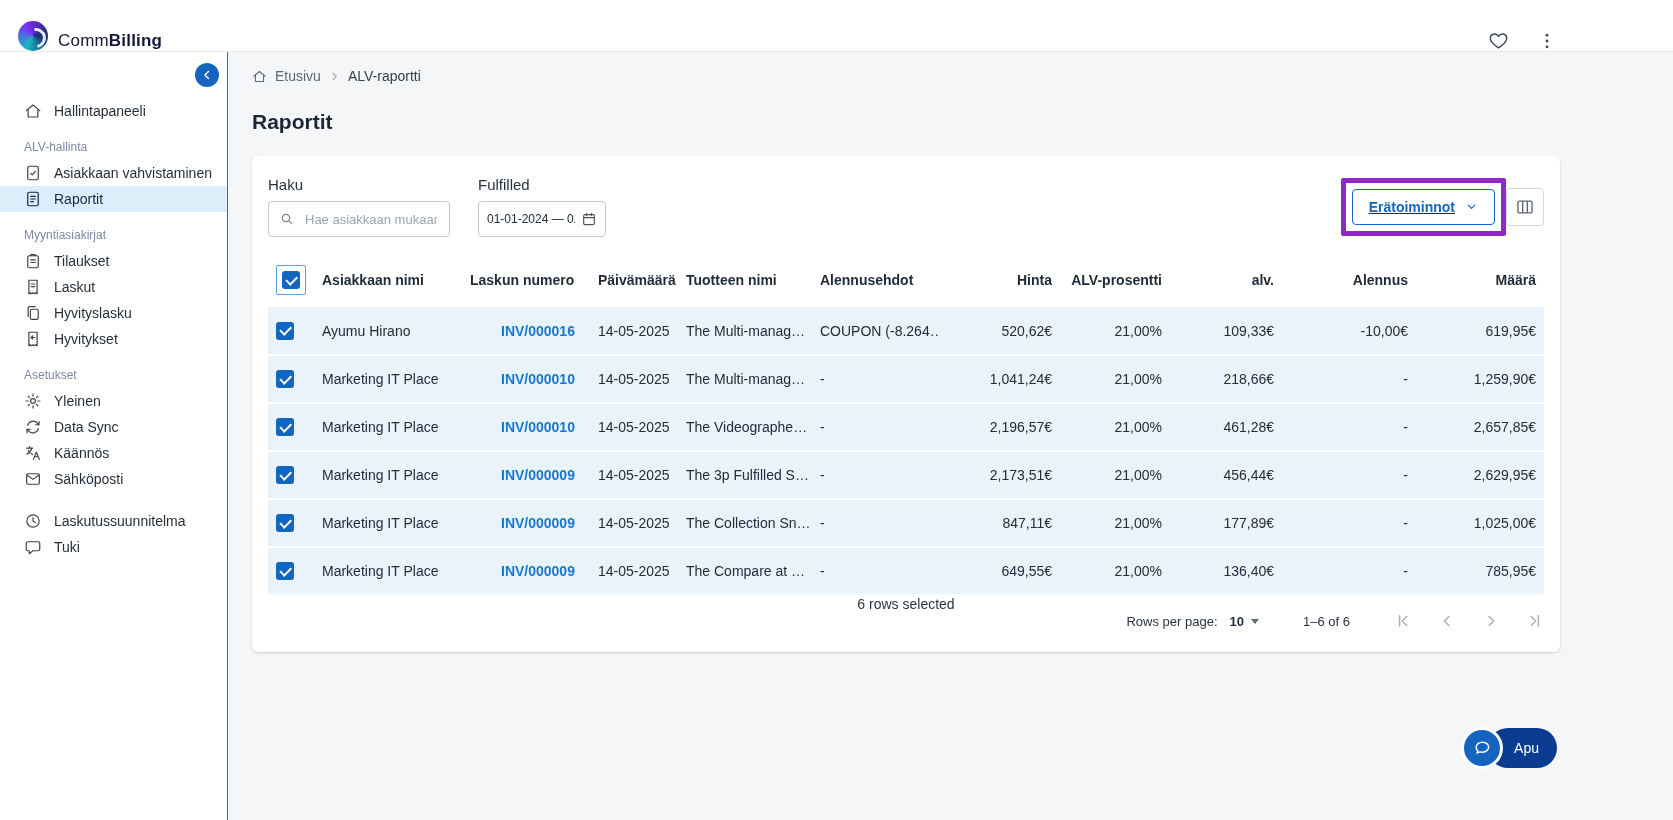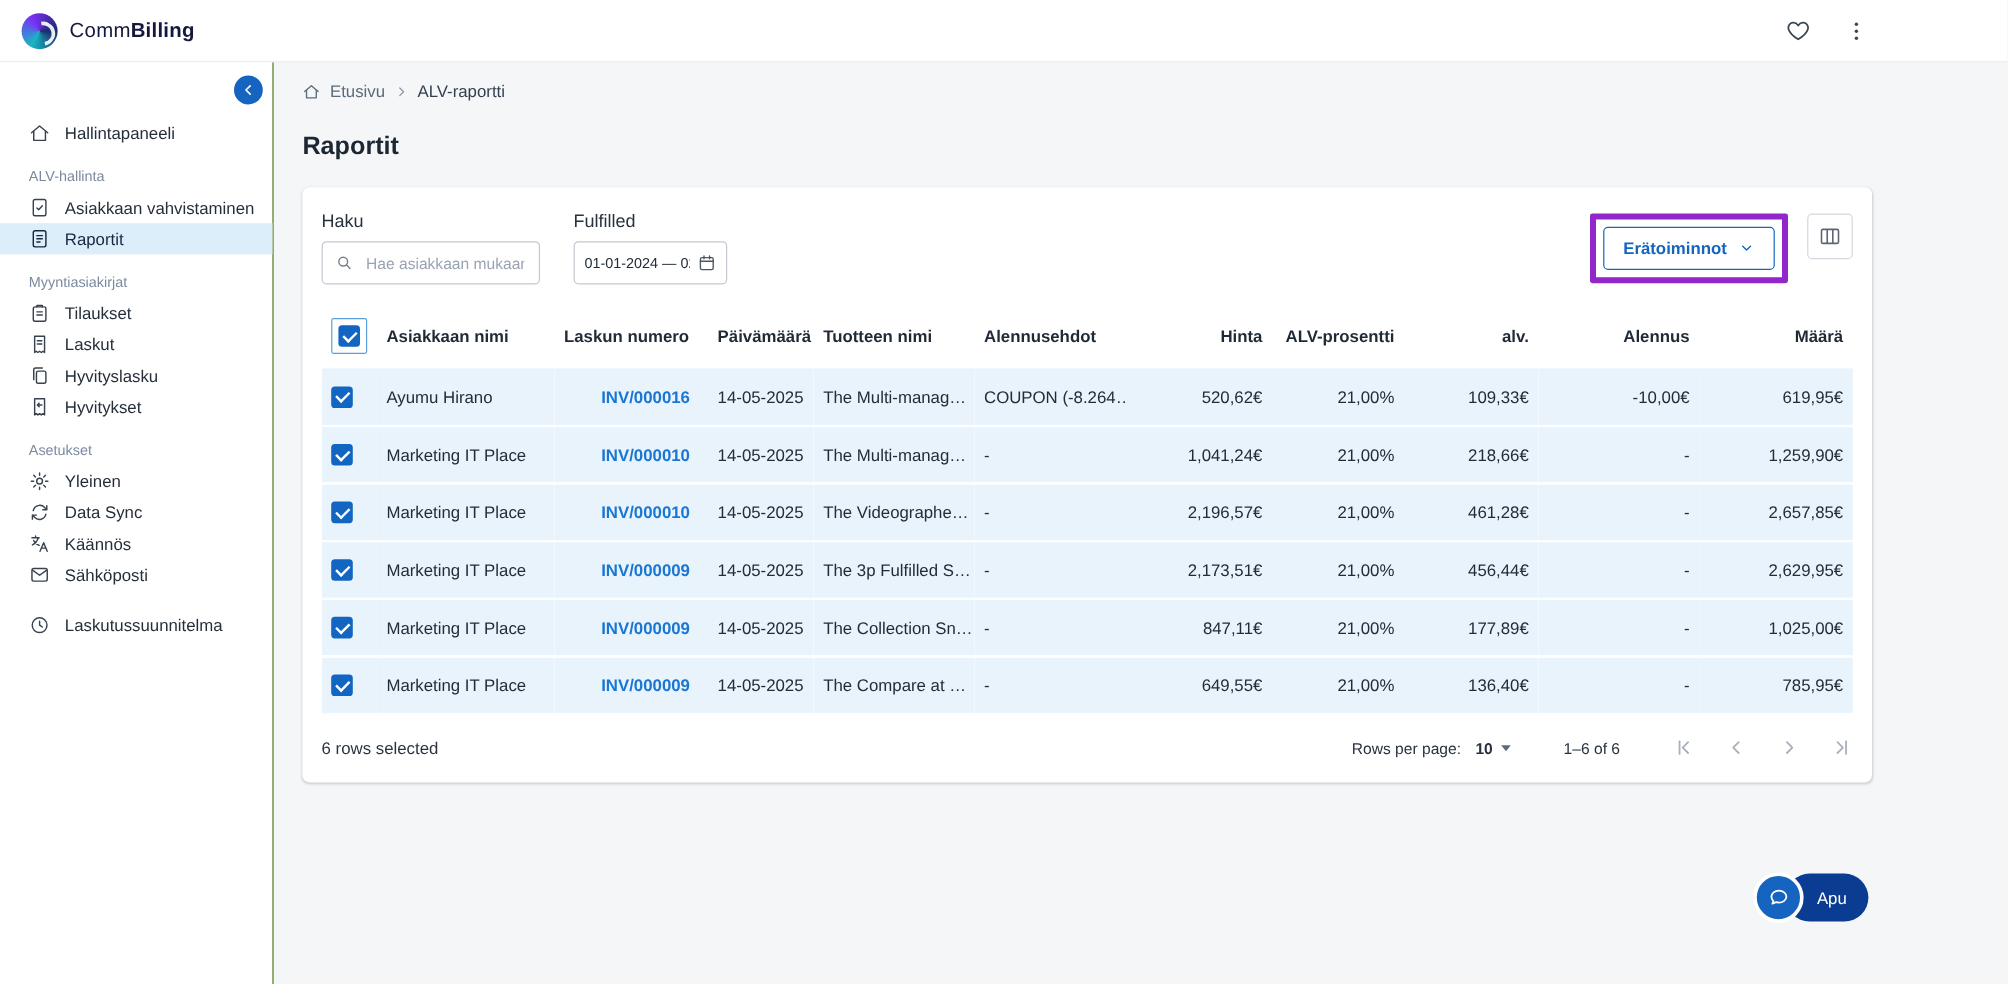--- a/index.html
+++ b/index.html
@@ -7,21 +7,21 @@
   body {
     width:1673px; height:820px; overflow:hidden;
     font-family:"Liberation Sans", sans-serif;
     background:#f5f6f8; color:#222d39;
   }
   svg { display:block; }
 
   
   .topbar {
     height:52px; background:#fff; border-bottom:1px solid #e9eaee;
-    display:flex; align-items:center; padding:0 116px 0 18px;
+    display:flex; align-items:flex-end; padding:0 116px 0 18px;
   }
   .logo {
     width:30px; height:30px; border-radius:50%; margin-right:10px; position:relative;
     background:conic-gradient(from 210deg,#19b6c4,#7b2ff7,#1a2c6b,#19b6c4);
   }
   .logo::after{
     content:""; position:absolute; left:8px; top:7px; width:14px; height:14px;
     border-radius:50%; border:3px solid rgba(255,255,255,.9); border-left-color:transparent; border-bottom-color:transparent;
     transform:rotate(35deg);
   }
@@ -72,21 +72,21 @@
     display:flex; align-items:center; padding:0 10px; gap:8px; color:#5f6b77;
   }
   .search-box { width:182px; }
   .search-box input {
     border:none; outline:none; font-size:13px; color:#333; width:100%;
     font-family:inherit; background:transparent;
   }
   .search-box input::placeholder { color:#9aa4b0; }
   .date-box { width:128px; padding:0 8px; gap:6px; white-space:nowrap; }
   .date-box .date-text { font-size:12px; color:#222d38; overflow:hidden; flex:1; }
-  .filters-right { margin-left:auto; display:flex; align-items:flex-start; gap:16px; }
+  .filters-right { margin-left:auto; display:flex; align-items:center; gap:0;text-decoration:underline; }
   .annotation-box { border:5px solid #9126c9; border-radius:2px; padding:6px; }
   .batch-btn {
     display:flex; align-items:center; gap:10px; height:36px; padding:0 16px;
     border:1px solid #1565c0; border-radius:4px; background:#fff; color:#1565c0;
     font-size:14px; font-weight:600; font-family:inherit; cursor:pointer;
   }
   .columns-btn {
     width:38px; height:38px; border:1px solid #d3d8de; border-radius:4px; background:#fff;
     display:flex; align-items:center; justify-content:center; color:#5b6672; cursor:pointer;
   }
@@ -106,21 +106,21 @@
   .cb::after {
     content:""; position:absolute; left:3.5px; top:4.5px; width:9px; height:4.5px;
     border-left:2px solid #fff; border-bottom:2px solid #fff; transform:rotate(-45deg);
   }
   .header-cb-box {
     width:30px; height:30px; border:1px solid #59a0dd; border-radius:2px;
     display:flex; align-items:center; justify-content:center;
   }
 
   
-  .tfoot { display:flex; align-items:center; padding:0 16px; height:54px; font-size:14px; color:#2a3440; }
+  .tfoot { display:flex; align-items:center; padding:0 16px; height:54px; font-size:14px; color:#2a3440;flex-direction:column; }
   .tfoot-right { margin-left:auto; display:flex; align-items:center; gap:44px; font-size:13px; color:#28323e; }
   .rpp { display:flex; align-items:center; gap:12px; }
   .rpp-value { display:flex; align-items:center; gap:7px; cursor:pointer;font-weight:bold; }
   .tri { width:0; height:0; border-left:4px solid transparent; border-right:4px solid transparent; border-top:5px solid #5f6a76; }
   .pager { display:flex; align-items:center; gap:26px; color:#a9b0b8; }
   .pager span { cursor:pointer; }
 
   
   .help-fab { position:fixed; right:116px; bottom:51px; display:flex; align-items:center; z-index:50; }
   .help-circle {
@@ -281,20 +281,28 @@
 
       <div class="nav-gap"></div>
       <div class="nav-item">
         <span class="nicon">
             <svg width="18" height="18" viewBox="0 0 24 24" fill="none" stroke="currentColor" stroke-width="1.6" stroke-linecap="round" stroke-linejoin="round">
               <circle cx="12" cy="12" r="8.2"></circle>
               <path d="M12 7.5V12l3 2"></path>
             </svg>
           </span>
         <span>Laskutussuunnitelma</span>
+      </div>
+      <div class="nav-item">
+        <span class="nicon">
+            <svg width="18" height="18" viewBox="0 0 24 24" fill="none" stroke="currentColor" stroke-width="1.6" stroke-linecap="round" stroke-linejoin="round">
+              <path d="M21 7a2 2 0 0 0-2-2H5a2 2 0 0 0-2 2v8a2 2 0 0 0 2 2h2v4l5-4h7a2 2 0 0 0 2-2z"></path>
+            </svg>
+          </span>
+        <span>Tuki</span>
       </div>
     </div>
   </nav>
 
   <main class="main">
     <div class="breadcrumb">
       <span>
           <svg width="15" height="15" viewBox="0 0 24 24" fill="none" stroke="#5c6a7a" stroke-width="1.8" stroke-linecap="round" stroke-linejoin="round">
             <path d="M3 11.5 12 4l9 7.5"></path>
             <path d="M5.5 9.8V20h13V9.8"></path>

